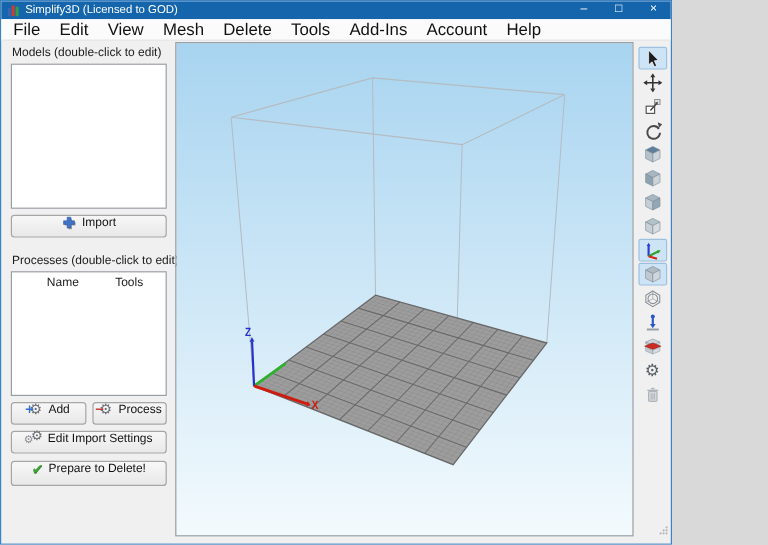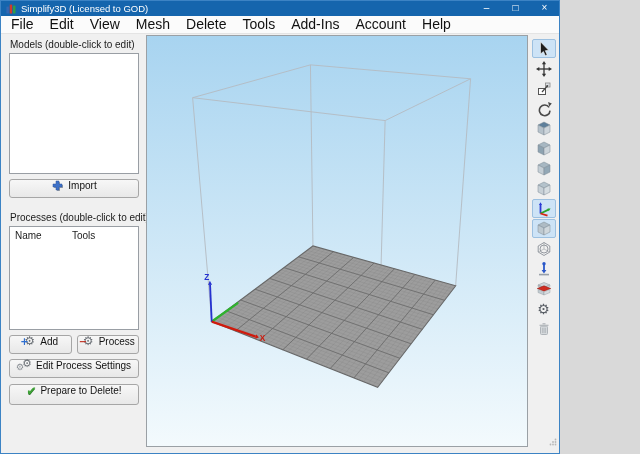--- a/index.html
+++ b/index.html
@@ -37,21 +37,21 @@
 
   
   .content { flex:1; display:flex; min-height:0; padding-bottom:6px; }
 
   
   .left-panel { width:145px; flex:0 0 145px; padding:1px 7px 0 8px; }
   .group-label { font-size:10px; color:#1b1b1b; margin:4px 0 3px 1px; white-space:nowrap; }
   .list-box { background:#fff; border:1px solid #999ea4; width:100%; }
   .models-list { height:121px; }
   .process-list { height:104px; }
-  .list-header { display:flex; font-size:10px; color:#222; padding:3px 0 0 5px; }
+  .list-header { display:flex; font-size:10px; color:#222; padding:3px 0 0 5px;margin-left:24px; }
   .col-name { width:57px; }
   .btn-row { display:flex; gap:5px; margin-top:5px; }
   .btn {
     height:19px; background:linear-gradient(#f7f7f7,#e8e8e8);
     border:1px solid #a6a6a6; border-radius:3px;
     font-size:10px; color:#111;
     display:flex; justify-content:center; gap:4px;
     white-space:nowrap; cursor:default;
   }
   .btn-row .btn { flex:1; }
@@ -165,21 +165,21 @@
             </span>
           <span>Process</span>
         </div>
       </div>
 
       <div class="btn full mt5">
         <span class="gears2 glyph">
             <span class="g1">⚙</span>
             <span class="g2">⚙</span>
           </span>
-        <span>Edit Process Settings</span>
+        <span>Edit Import Settings</span>
       </div>
 
       <div class="btn full tall mt6">
         <span class="check-ic glyph">✔</span>
         <span>Prepare to Delete!</span>
       </div>
     </div>
 
     <div class="viewport" style="background: linear-gradient(rgb(168, 212, 240), rgb(243, 250, 253));">
       <svg id="scene-svg" viewBox="0 0 458 412" preserveAspectRatio="none">

